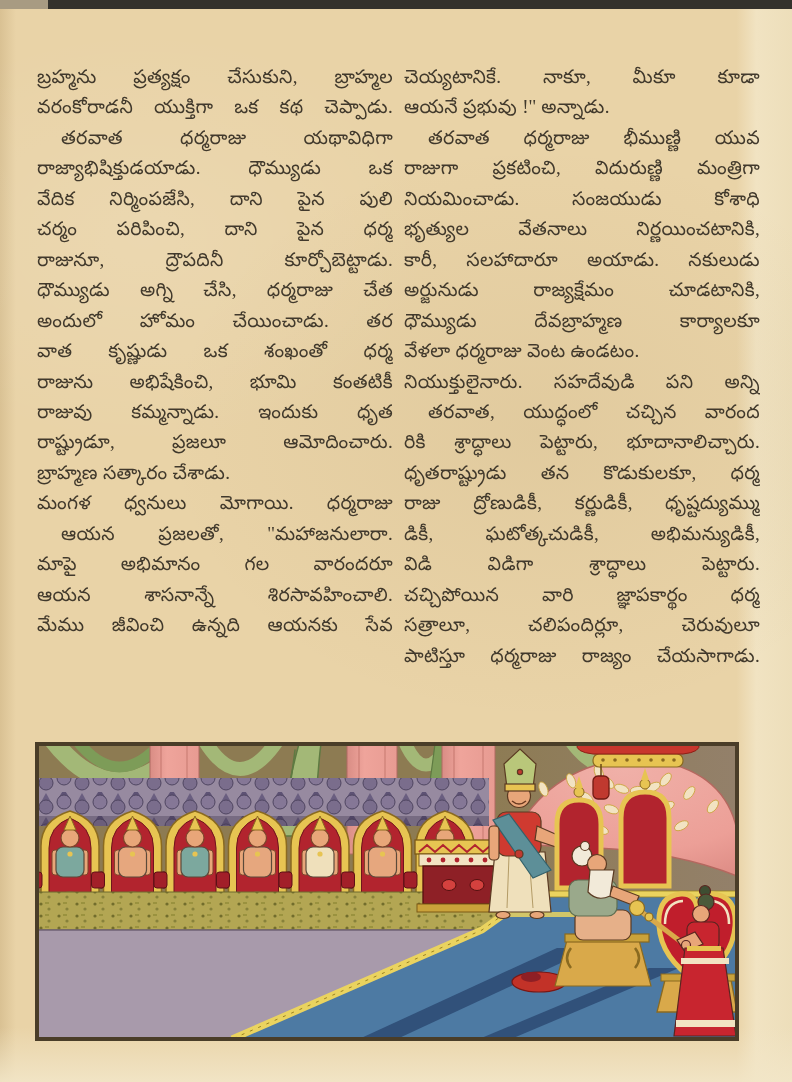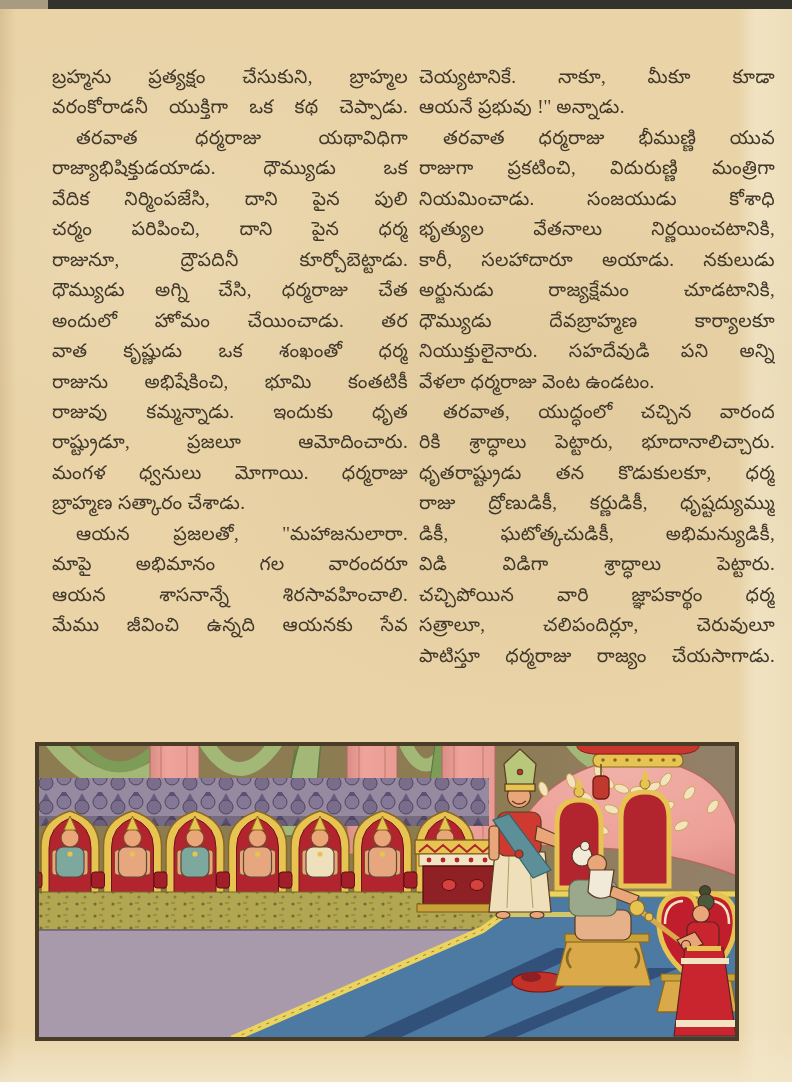--- a/index.html
+++ b/index.html
@@ -13,21 +13,20 @@
       linear-gradient(90deg, #d9c193 0, #e9d3a7 16px, #e9d3a7 93%, #f1e3c2 95.5%, #eddeba 100%);
     background-color:var(--paper,#e9d3a7);
   }
   .scan-bar{position:absolute;top:0;height:9px;pointer-events:none;}
   .scan-bar.dark{left:48px;right:0;background:#34322c;}
   .scan-bar.lite{left:0;width:48px;background:#a89b82;}
   .col{
     position:absolute;top:62px;width:356px;height:645px;
     color:var(--ink,#41392c);font-size:19px;line-height:30.45px;
     letter-spacing:.3px;
-    margin-left:15px;
   }
   .col-left{left:37px;}
   .col-right{left:404px;}
   .line{white-space:nowrap;overflow:hidden;text-align:justify;text-align-last:justify;}
   .line.end{text-align-last:left;}
   .line.indent{text-indent:24px;}
   .art{
     position:absolute;left:35px;top:742px;width:700px;height:295px;
     border:2px solid #4a3d28;background:#8d7b52;
   }
@@ -46,39 +45,39 @@
     <div class="line">రాజ్యాభిషిక్తుడయాడు. ధౌమ్యుడు ఒక</div>
     <div class="line">వేదిక నిర్మింపజేసి, దాని పైన పులి</div>
     <div class="line">చర్మం పరిపించి, దాని పైన ధర్మ</div>
     <div class="line">రాజునూ, ద్రౌపదినీ కూర్చోబెట్టాడు.</div>
     <div class="line">ధౌమ్యుడు అగ్ని చేసి, ధర్మరాజు చేత</div>
     <div class="line">అందులో హోమం చేయించాడు. తర</div>
     <div class="line">వాత కృష్ణుడు ఒక శంఖంతో ధర్మ</div>
     <div class="line">రాజును అభిషేకించి, భూమి కంతటికీ</div>
     <div class="line">రాజువు కమ్మన్నాడు. ఇందుకు ధృత</div>
     <div class="line">రాష్ట్రుడూ, ప్రజలూ ఆమోదించారు.</div>
+    <div class="line end">బ్రాహ్మణ సత్కారం చేశాడు.</div>
     <div class="line">మంగళ ధ్వనులు మోగాయి. ధర్మరాజు</div>
-    <div class="line end">బ్రాహ్మణ సత్కారం చేశాడు.</div>
     <div class="line indent">ఆయన ప్రజలతో, ''మహాజనులారా.</div>
     <div class="line">మాపై అభిమానం గల వారందరూ</div>
     <div class="line">ఆయన శాసనాన్నే శిరసావహించాలి.</div>
     <div class="line">మేము జీవించి ఉన్నది ఆయనకు సేవ</div>
   </div>
 <div class="col col-right">
     <div class="line">చెయ్యటానికే. నాకూ, మీకూ కూడా</div>
     <div class="line end">ఆయనే ప్రభువు !'' అన్నాడు.</div>
     <div class="line indent">తరవాత ధర్మరాజు భీముణ్ణి యువ</div>
     <div class="line">రాజుగా ప్రకటించి, విదురుణ్ణి మంత్రిగా</div>
     <div class="line">నియమించాడు. సంజయుడు కోశాధి</div>
     <div class="line">భృత్యుల వేతనాలు నిర్ణయించటానికి,</div>
     <div class="line">కారీ, సలహాదారూ అయాడు. నకులుడు</div>
     <div class="line">అర్జునుడు రాజ్యక్షేమం చూడటానికి,</div>
     <div class="line">ధౌమ్యుడు దేవబ్రాహ్మణ కార్యాలకూ</div>
+    <div class="line end">వేళలా ధర్మరాజు వెంట ఉండటం.</div>
     <div class="line">నియుక్తులైనారు. సహదేవుడి పని అన్ని</div>
-    <div class="line end">వేళలా ధర్మరాజు వెంట ఉండటం.</div>
     <div class="line indent">తరవాత, యుద్ధంలో చచ్చిన వారంద</div>
     <div class="line">రికి శ్రాద్ధాలు పెట్టారు, భూదానాలిచ్చారు.</div>
     <div class="line">ధృతరాష్ట్రుడు తన కొడుకులకూ, ధర్మ</div>
     <div class="line">రాజు ద్రోణుడికీ, కర్ణుడికీ, ధృష్టద్యుమ్ము</div>
     <div class="line">డికీ, ఘటోత్కచుడికీ, అభిమన్యుడికీ,</div>
     <div class="line">విడి విడిగా శ్రాద్ధాలు పెట్టారు.</div>
     <div class="line">చచ్చిపోయిన వారి జ్ఞాపకార్థం ధర్మ</div>
     <div class="line">సత్రాలూ, చలిపందిర్లూ, చెరువులూ</div>
     <div class="line">పాటిస్తూ ధర్మరాజు రాజ్యం చేయసాగాడు.</div>
   </div>

